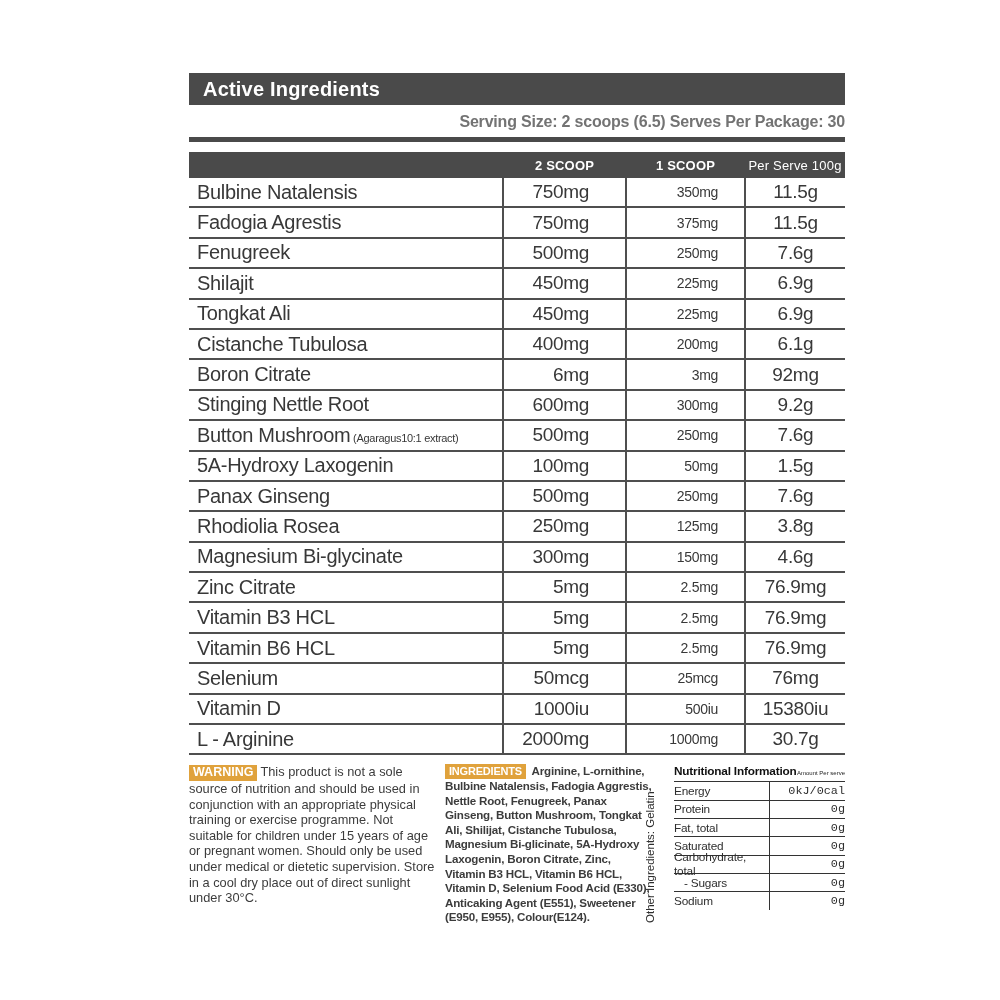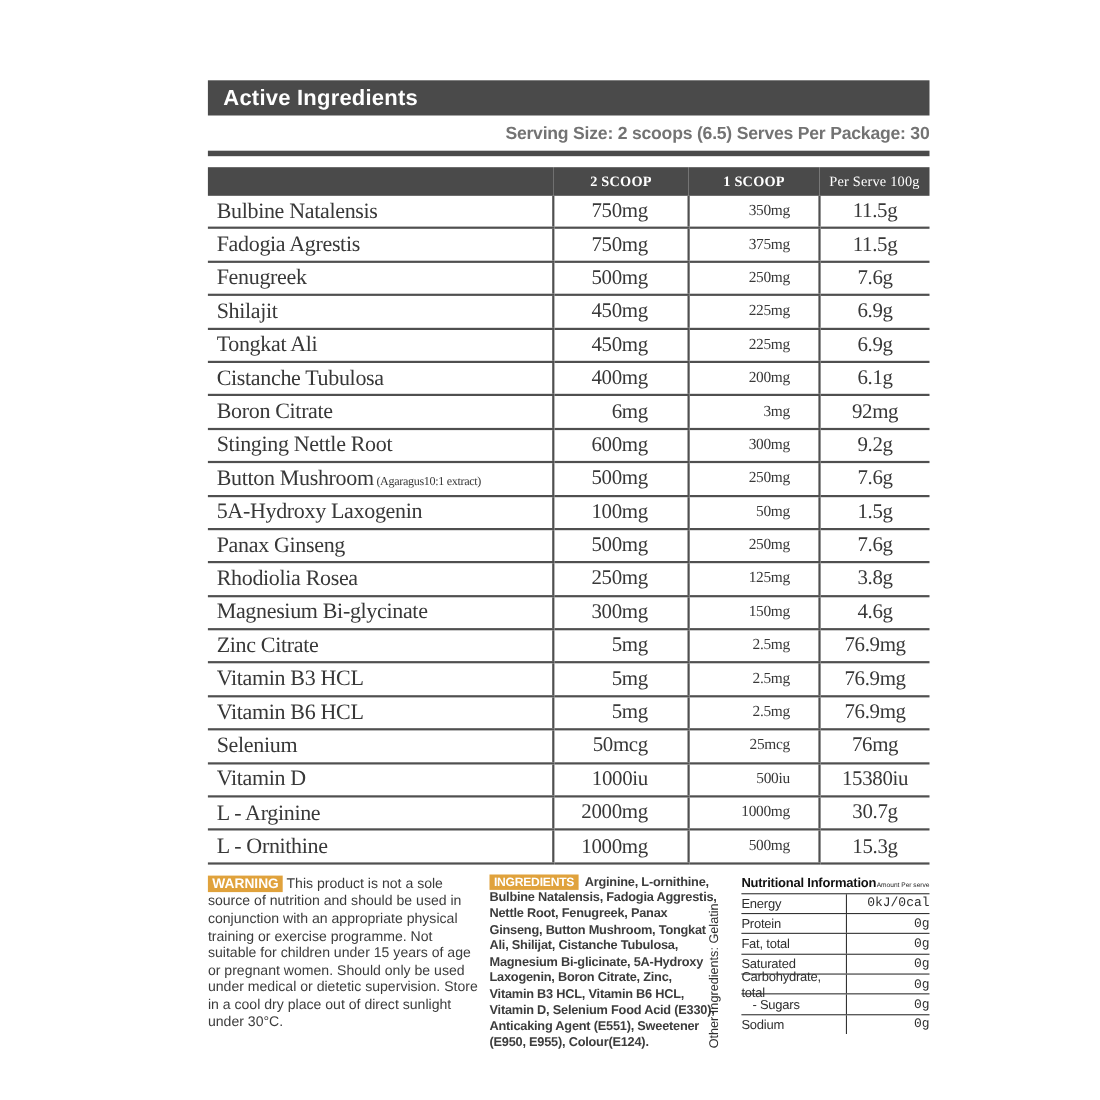--- a/index.html
+++ b/index.html
@@ -11,21 +11,21 @@
   .label{position:absolute;left:189px;top:73px;width:656px;}
 
   .title-bar{
     height:32px;background:#4a4a4a;color:#fff;font-weight:bold;font-size:20px;
     line-height:32px;padding-left:14px;box-sizing:border-box;letter-spacing:.2px;
   }
   .serving{margin-top:8px;font-size:16px;font-weight:bold;color:#737373;letter-spacing:-.2px;text-align:right;}
   .thin-bar{margin-top:6px;height:5px;background:#4a4a4a;}
 
   table.ing{
-    margin-top:10px;width:656px;border-collapse:collapse;table-layout:fixed;font-family:Liberation Serif, serif;
+    margin-top:10px;width:656px;border-collapse:collapse;table-layout:fixed;
   }
   table.ing col.c1{width:314px;} table.ing col.c2{width:123px;}
   table.ing col.c3{width:119px;} table.ing col.c4{width:100px;}
   table.ing thead th{
     background:#4a4a4a;color:#fff;height:26px;font-size:13px;padding:0;
     text-align:center;letter-spacing:.2px;
   }
   table.ing thead th.per{font-weight:normal;}
   table.ing tbody td{
     height:28.4px;border-bottom:2px solid #4f4f4f;font-size:20px;color:#383838;
@@ -200,26 +200,20 @@
           <td class="v2">1000iu</td>
           <td class="v3">500iu</td>
           <td class="v4">15380iu</td>
         </tr>
         <tr>
           <td class="name">L - Arginine</td>
           <td class="v2">2000mg</td>
           <td class="v3">1000mg</td>
           <td class="v4">30.7g</td>
         </tr>
-        <tr>
-          <td class="name">L - Ornithine</td>
-          <td class="v2">1000mg</td>
-          <td class="v3">500mg</td>
-          <td class="v4">15.3g</td>
-        </tr>
       </tbody>
   </table>
 
   <div class="bottom">
 
     <div class="warning">
       <span class="tag">WARNING</span><span>This product is not a sole source of nutrition and should be used in conjunction with an appropriate physical training or exercise programme. Not suitable for children under 15 years of age or pregnant women. Should only be used under medical or dietetic supervision. Store in a cool dry place out of direct sunlight under 30°C.</span>
     </div>
 
     <div class="ingredients">

